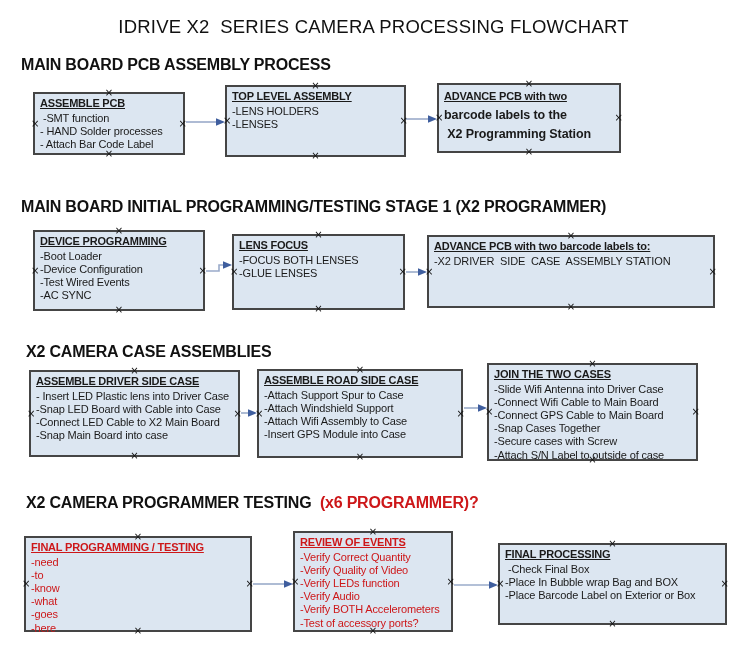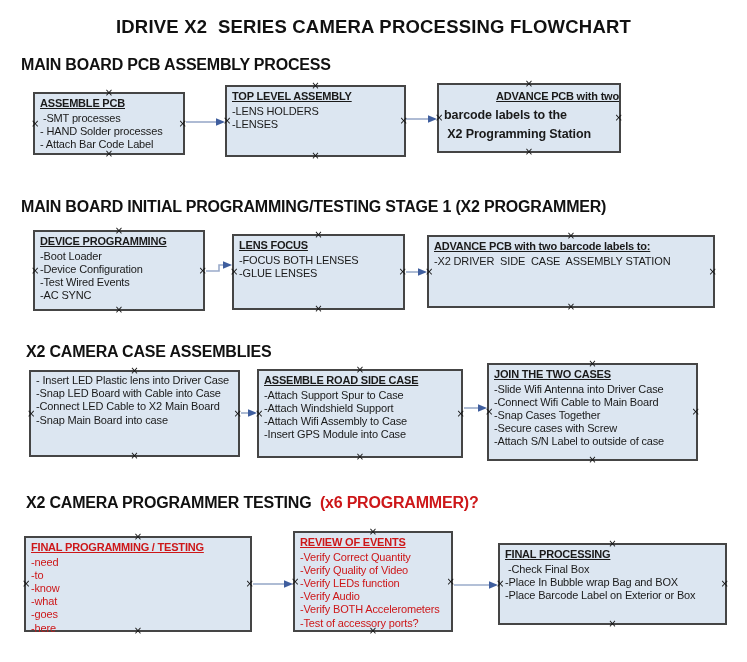--- a/index.html
+++ b/index.html
@@ -1,30 +1,30 @@
 <!DOCTYPE html>
 <html style="--box-fill: #dce6f1; --box-border: #454545; --red-text: #cd1719; --arrow-line: #9aabca; --arrow-head: #3f5e9e;"><head>
 <meta charset="utf-8">
 <style>
   html,body{margin:0;padding:0;background:#ffffff;}
   body{font-family:"Liberation Sans",sans-serif;}
   .canvas{position:relative;width:747px;height:662px;background:#fff;overflow:hidden;}
 
   .page-title{position:absolute;left:0;top:16px;width:100%;margin:0;text-align:center;
-    font-size:18.5px;font-weight:bold;color:#111;letter-spacing:.2px;white-space:pre;}
+    font-size:18.5px;font-weight:normal;color:#111;letter-spacing:.2px;white-space:pre;}
 
   .sect{position:absolute;font-size:16px;font-weight:bold;color:#111;white-space:pre;letter-spacing:-.2px;}
   .sect-red{color:var(--red-text,#cd1719);}
 
   .flowbox{position:absolute;box-sizing:border-box;background:var(--box-fill,#dce6f1);
     border:2px solid var(--box-border,#454545);padding:2px 0 0 5px;color:#1a1a1a;overflow:visible;}
   .box-title{font-size:11px;font-weight:bold;line-height:15.5px;white-space:pre;letter-spacing:-.2px;text-decoration:underline;}
   .box-line{font-size:11px;line-height:13.2px;white-space:pre;letter-spacing:-.15px;}
   .bold-body .box-line{font-weight:bold;font-size:12.5px;line-height:19px;letter-spacing:-.1px;}
-  .bold-body .box-title{line-height:19px;text-align:right;}
+  .bold-body .box-title{line-height:19px;}
   .red-box .box-title,.red-box .box-line{color:var(--red-text,#cd1719);}
 
   .mark{position:absolute;font-size:10px;line-height:10px;color:#161616;
     font-family:"DejaVu Sans",sans-serif;user-select:none;}
   .mark-top{top:-6px;left:50%;transform:translateX(-50%);}
   .mark-bottom{bottom:-6px;left:50%;transform:translateX(-50%);}
   .mark-left{left:-4px;top:50%;transform:translateY(-55%);}
   .mark-right{right:-4px;top:50%;transform:translateY(-55%);}
 
   .arrow-layer{position:absolute;left:0;top:0;pointer-events:none;}
@@ -70,21 +70,21 @@
     <g>
       <polyline class="arrow-line" points="454,585 490,585"></polyline>
       <polygon class="arrow-head" points="498,585 489,581.2 489,588.8"></polygon>
     </g>
   </svg>
 
   <div class="sect" style="left:21px;top:56px">MAIN BOARD PCB ASSEMBLY PROCESS</div>
 
   <div class="flowbox" style="left:33px;top:92px;width:152px;height:63px">
     <div class="box-title">ASSEMBLE PCB</div>
-    <div class="box-line"> -SMT processes</div>
+    <div class="box-line"> -SMT function</div>
     <div class="box-line">- HAND Solder processes</div>
     <div class="box-line">- Attach Bar Code Label</div>
   <span class="mark mark-top">×</span>
       <span class="mark mark-bottom">×</span>
       <span class="mark mark-left">×</span>
       <span class="mark mark-right">×</span>
     </div>
 
   <div class="flowbox" style="left:225px;top:85px;width:181px;height:72px">
     <div class="box-title">TOP LEVEL ASSEMBLY</div>
@@ -135,20 +135,21 @@
     <div class="box-line">-X2 DRIVER  SIDE  CASE  ASSEMBLY STATION</div>
   <span class="mark mark-top">×</span>
       <span class="mark mark-bottom">×</span>
       <span class="mark mark-left">×</span>
       <span class="mark mark-right">×</span>
     </div>
 
   <div class="sect" style="left:26px;top:343px">X2 CAMERA CASE ASSEMBLIES</div>
 
   <div class="flowbox" style="left:29px;top:370px;width:211px;height:87px">
+    <div class="box-title">ASSEMBLE DRIVER SIDE CASE</div>
     <div class="box-line">- Insert LED Plastic lens into Driver Case</div>
     <div class="box-line">-Snap LED Board with Cable into Case</div>
     <div class="box-line">-Connect LED Cable to X2 Main Board</div>
     <div class="box-line">-Snap Main Board into case</div>
   <span class="mark mark-top">×</span>
       <span class="mark mark-bottom">×</span>
       <span class="mark mark-left">×</span>
       <span class="mark mark-right">×</span>
     </div>
 
@@ -161,20 +162,21 @@
   <span class="mark mark-top">×</span>
       <span class="mark mark-bottom">×</span>
       <span class="mark mark-left">×</span>
       <span class="mark mark-right">×</span>
     </div>
 
   <div class="flowbox" style="left:487px;top:363px;width:211px;height:98px">
     <div class="box-title">JOIN THE TWO CASES</div>
     <div class="box-line">-Slide Wifi Antenna into Driver Case</div>
     <div class="box-line">-Connect Wifi Cable to Main Board</div>
+    <div class="box-line">-Connect GPS Cable to Main Board</div>
     <div class="box-line">-Snap Cases Together</div>
     <div class="box-line">-Secure cases with Screw</div>
     <div class="box-line">-Attach S/N Label to outside of case</div>
   <span class="mark mark-top">×</span>
       <span class="mark mark-bottom">×</span>
       <span class="mark mark-left">×</span>
       <span class="mark mark-right">×</span>
     </div>
 
   <div class="sect" style="left:26px;top:494px"><span>X2 CAMERA PROGRAMMER TESTING</span><span class="sect-red">  (x6 PROGRAMMER)?</span></div>

